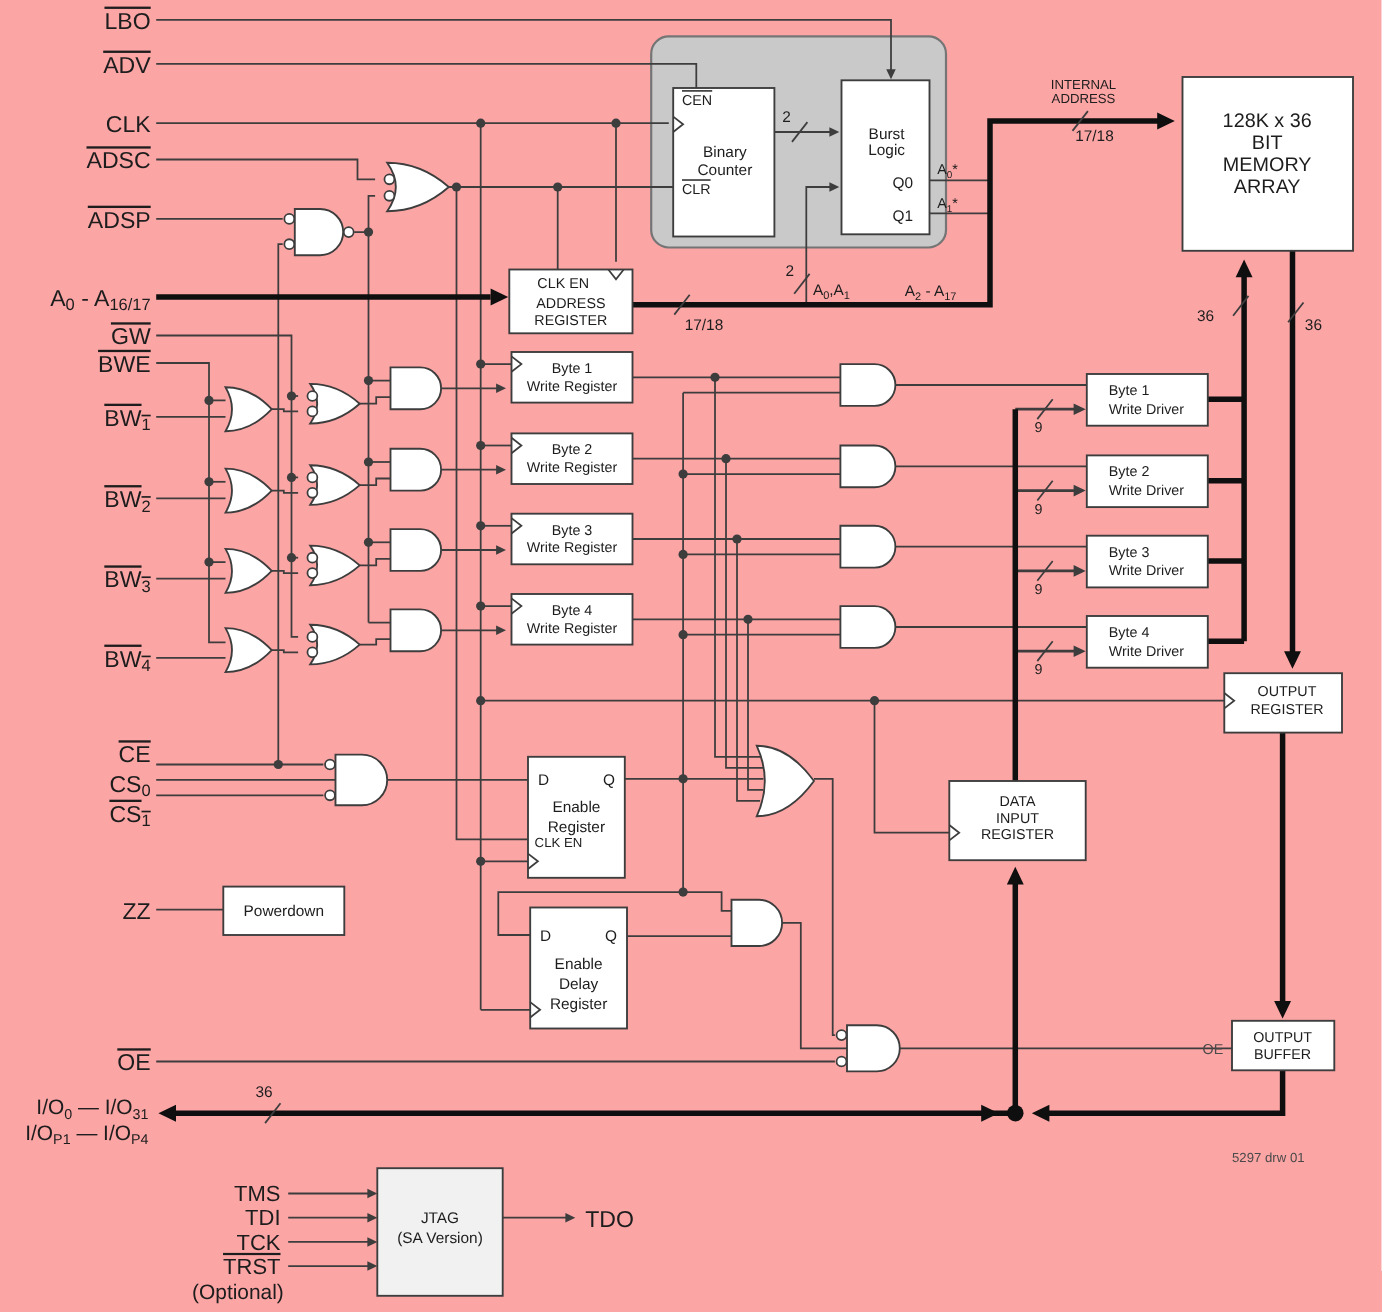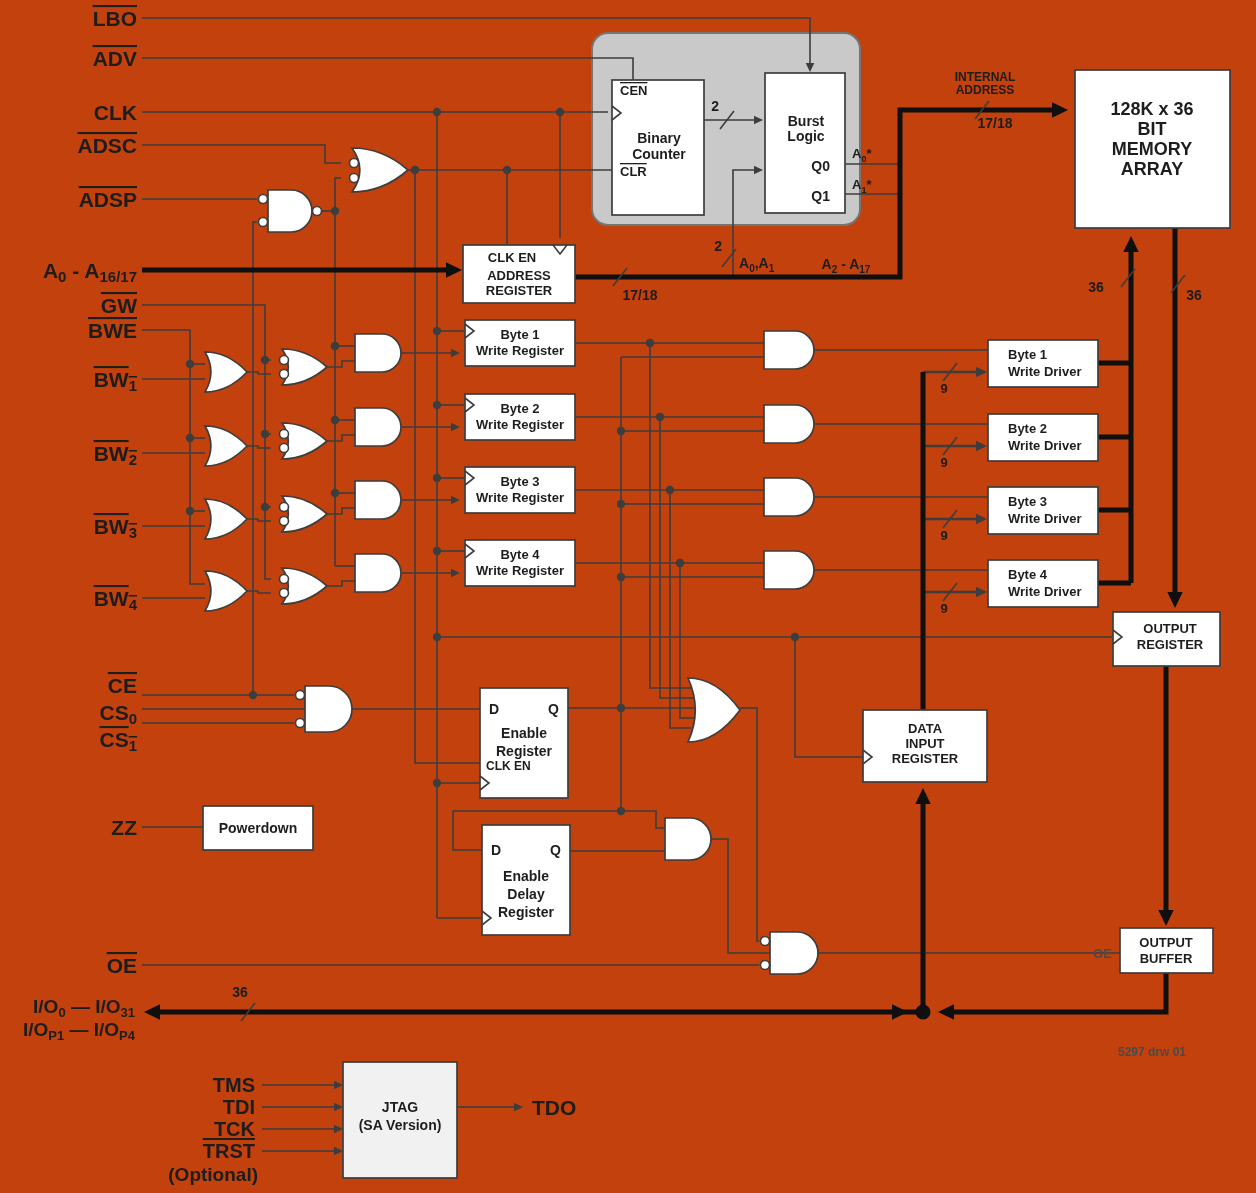--- a/index.html
+++ b/index.html
@@ -1,16 +1,16 @@
 <!DOCTYPE html>
 <html><head>
 <meta charset="utf-8">
 <style>
   html,body{margin:0;padding:0;background:#ffffff;}
-  .canvas{position:relative;width:1256px;height:1193px;background:#c2410c;font-family:"Liberation Sans",sans-serif;font-weight:bold;}
+  .canvas{position:relative;width:1256px;height:1193px;background:#fca5a5;font-family:"Liberation Sans",sans-serif;}
   svg{display:block}
   svg text{font-family:"Liberation Sans","DejaVu Sans",sans-serif;}
 </style>
 </head>
 <body>
 
 <div class="canvas">
   <svg id="diagram-svg" viewBox="0 0 1256 1193" width="1256" height="1193">
       <rect x="592" y="33" width="268" height="192" rx="16" fill="#c9c9c9" stroke="#757575" stroke-width="2"></rect>
       <path d="M268,190 h23 a21,21 0 0 1 0,42 h-23 z" fill="#fff" stroke="#3d3d3d" stroke-width="1.7"></path>

